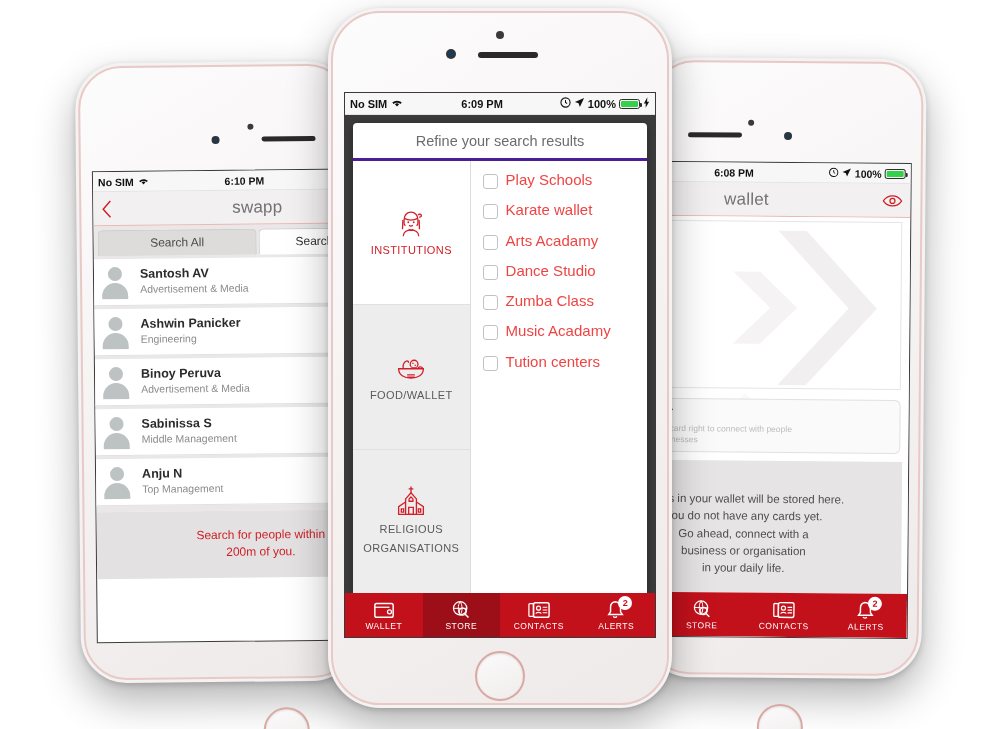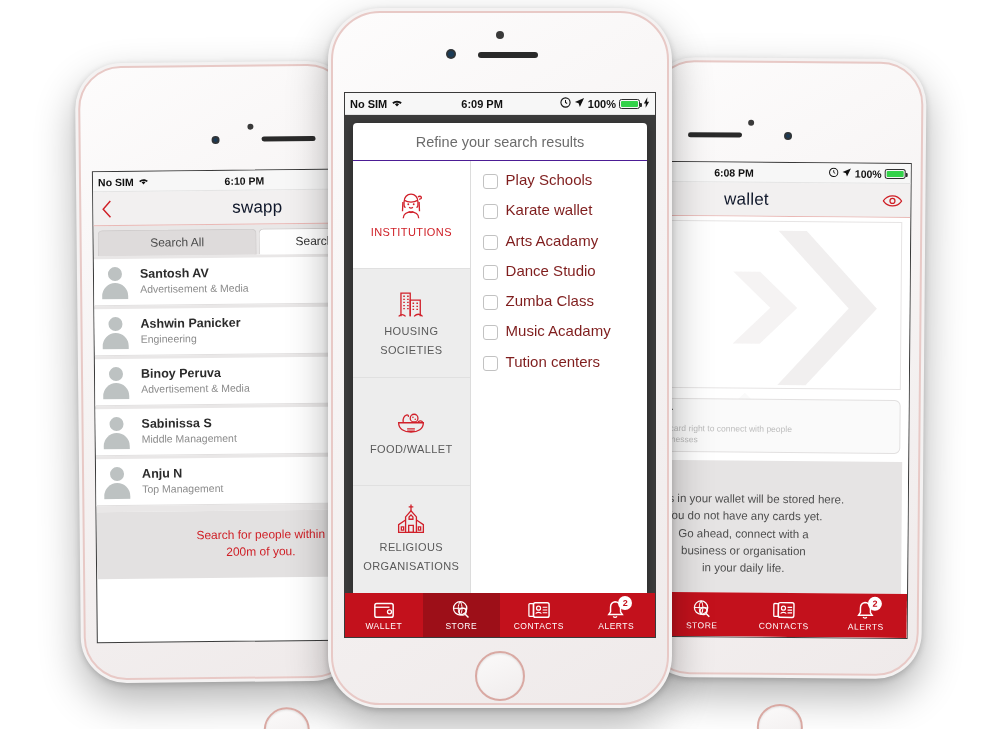--- a/index.html
+++ b/index.html
@@ -66,38 +66,38 @@
     content: ""; position: absolute; right: -3px; top: 3px;
     width: 2px; height: 4px; background: #2f2f2f; border-radius: 0 1px 1px 0;
   }
 
   
   .navbar {
     height: 34px; background: #f2f0f0;
     display: flex; align-items: center; justify-content: center;
     position: relative; border-bottom: 1px solid #eab8b5;
   }
-  .navbar .title { color: #0f172a; font-size: 17px; letter-spacing: .2px; }
+  .navbar .title { color: #737373; font-size: 17px; letter-spacing: .2px; }
   .nav-left, .nav-right {
     position: absolute; top: 50%; transform: translateY(-50%);
     color: #cf1f26; display: flex; align-items: center;
   }
   .nav-left { left: 8px; } .nav-right { right: 8px; }
 
   
   .modal-backdrop { position: absolute; inset: 0; background: #3c3c3c; }
   .modal {
     position: absolute; left: 8px; right: 8px; top: 8px; bottom: 44px;
     background: #fff; border-radius: 4px; display: flex; flex-direction: column;
     box-shadow: 0 2px 10px rgba(0,0,0,.35);
   }
   .modal-head {
     height: 38px; flex: 0 0 38px; display: flex; align-items: center;
     justify-content: center; font-size: 14.5px; color: #6c6c6c;
-    border-bottom: 1px solid #4c1d95;
+    border-bottom: 3px solid #4c1d95;
   }
   .modal-body { flex: 1; display: flex; overflow: hidden; }
 
   .cat-col {
     width: 40%; background: #ededed; border-right: 1px solid #dcdcdc;
     display: flex; flex-direction: column;
   }
   .cat {
     flex: 1; display: flex; flex-direction: column; align-items: center;
     justify-content: center; gap: 3px; padding: 4px 2px;
@@ -115,21 +115,21 @@
   .cat.active .cat-label { color: #cf1f26; }
 
   .opt-col { flex: 1; background: #fff; padding: 10px 6px 6px 12px; overflow: hidden; }
   .opt {
     display: flex; align-items: flex-start; gap: 8px; margin-bottom: 12px;
   }
   .cbox {
     flex: 0 0 auto; width: 15px; height: 15px; margin-top: 3px;
     border: 1.5px solid #c2c2c2; border-radius: 3px; background: #fff;
   }
-  .opt-label { font-size: 15px; color: #7f1d1d; line-height: 1.22; }
+  .opt-label { font-size: 15px; color: #ef4444; line-height: 1.22; }
 
   
   .tabbar {
     position: absolute; left: 0; right: 0; bottom: 0; height: 44px;
     background: #c3111c; display: flex;
   }
   .tab {
     flex: 1; display: flex; flex-direction: column; align-items: center;
     justify-content: center; gap: 1px; color: #fff; position: relative;
   }
@@ -522,33 +522,20 @@
                     <circle cx="25.5" cy="21" r="1.2" fill="#d1202a" stroke="none"></circle>
                     <path d="M19.5 25c1.5 1.2 3.5 1.2 5 0"></path>
                     <path d="M31 11.5c1.8-1.4 4-1 4.4.6.3 1.5-1.3 2.6-3 2.2"></path>
                     <path d="M12 39c0-5 4.5-8 10-8s10 3 10 8"></path>
                     <path d="M19 30.5c1.8 1.5 4.2 1.5 6 0"></path>
                   </svg>
                 </span>
                 <span class="cat-label">INSTITUTIONS</span>
               </div>
 
-              <div class="cat">
-                <span class="cat-ico">
-                  <svg viewBox="0 0 44 44" fill="none" stroke="#d1202a" stroke-width="1.7">
-                    <path d="M9 38V8h12v30"></path>
-                    <path d="M21 38V17h13v21"></path>
-                    <path d="M12 12h2M17 12h2M12 16h2M17 16h2M12 20h2M17 20h2M12 24h2M17 24h2M12 28h2M17 28h2"></path>
-                    <path d="M24 21h2M29 21h2M24 25h2M29 25h2M24 29h2M29 29h2"></path>
-                    <path d="M6 38c3-3 6-3 9 0M26 38c4-4 8-3 11 0"></path>
-                  </svg>
-                </span>
-                <span class="cat-label">HOUSING</span>
-                <span class="cat-label">SOCIETIES</span>
-              </div>
 
               <div class="cat">
                 <span class="cat-ico">
                   <svg viewBox="0 0 44 44" fill="none" stroke="#d1202a" stroke-width="1.7">
                     <path d="M6 23h32c0 8-7 12-16 12S6 31 6 23z"></path>
                     <circle cx="26" cy="17" r="5"></circle>
                     <circle cx="24.5" cy="16" r="1" fill="#d1202a" stroke="none"></circle>
                     <circle cx="27.5" cy="18.5" r="1" fill="#d1202a" stroke="none"></circle>
                     <path d="M12 22c-1-4 1-8 4-9 2-.6 3 .6 2.6 2.4"></path>
                     <path d="M31 22c2-2 5-2 6 0"></path>

